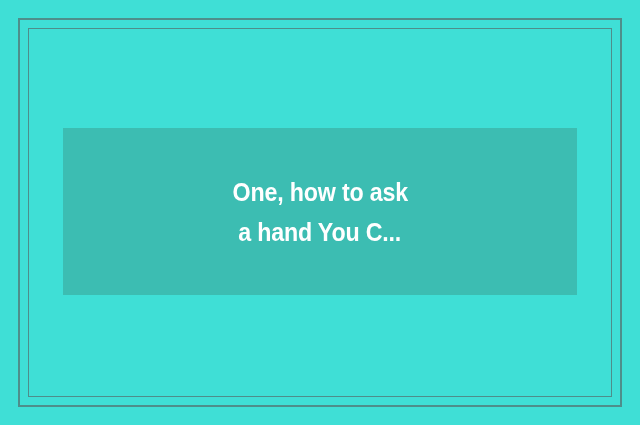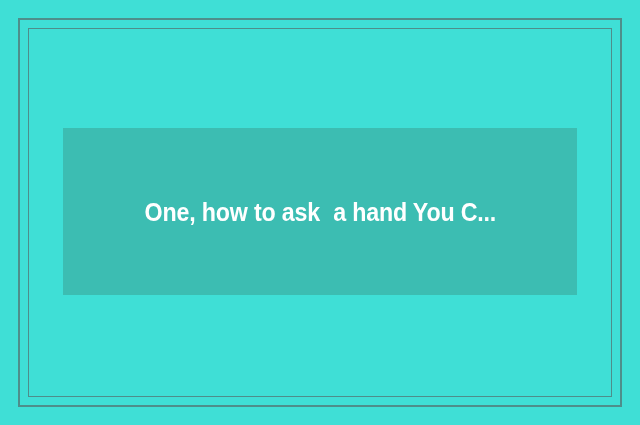--- a/index.html
+++ b/index.html
@@ -47,20 +47,21 @@
 
   
   #content-panel {
     position: absolute;
     left: 63px;
     top: 128px;
     width: 514px;
     height: 167px;
     background: #3cbdb2;
     display: flex;
+    flex-direction: column;
     align-items: center;
     justify-content: center;
     box-sizing: border-box;
   }
 
   .caption-line {
     color: #ffffff;
     font-family: "Liberation Sans", sans-serif;
     font-weight: bold;
     font-size: 25px;

